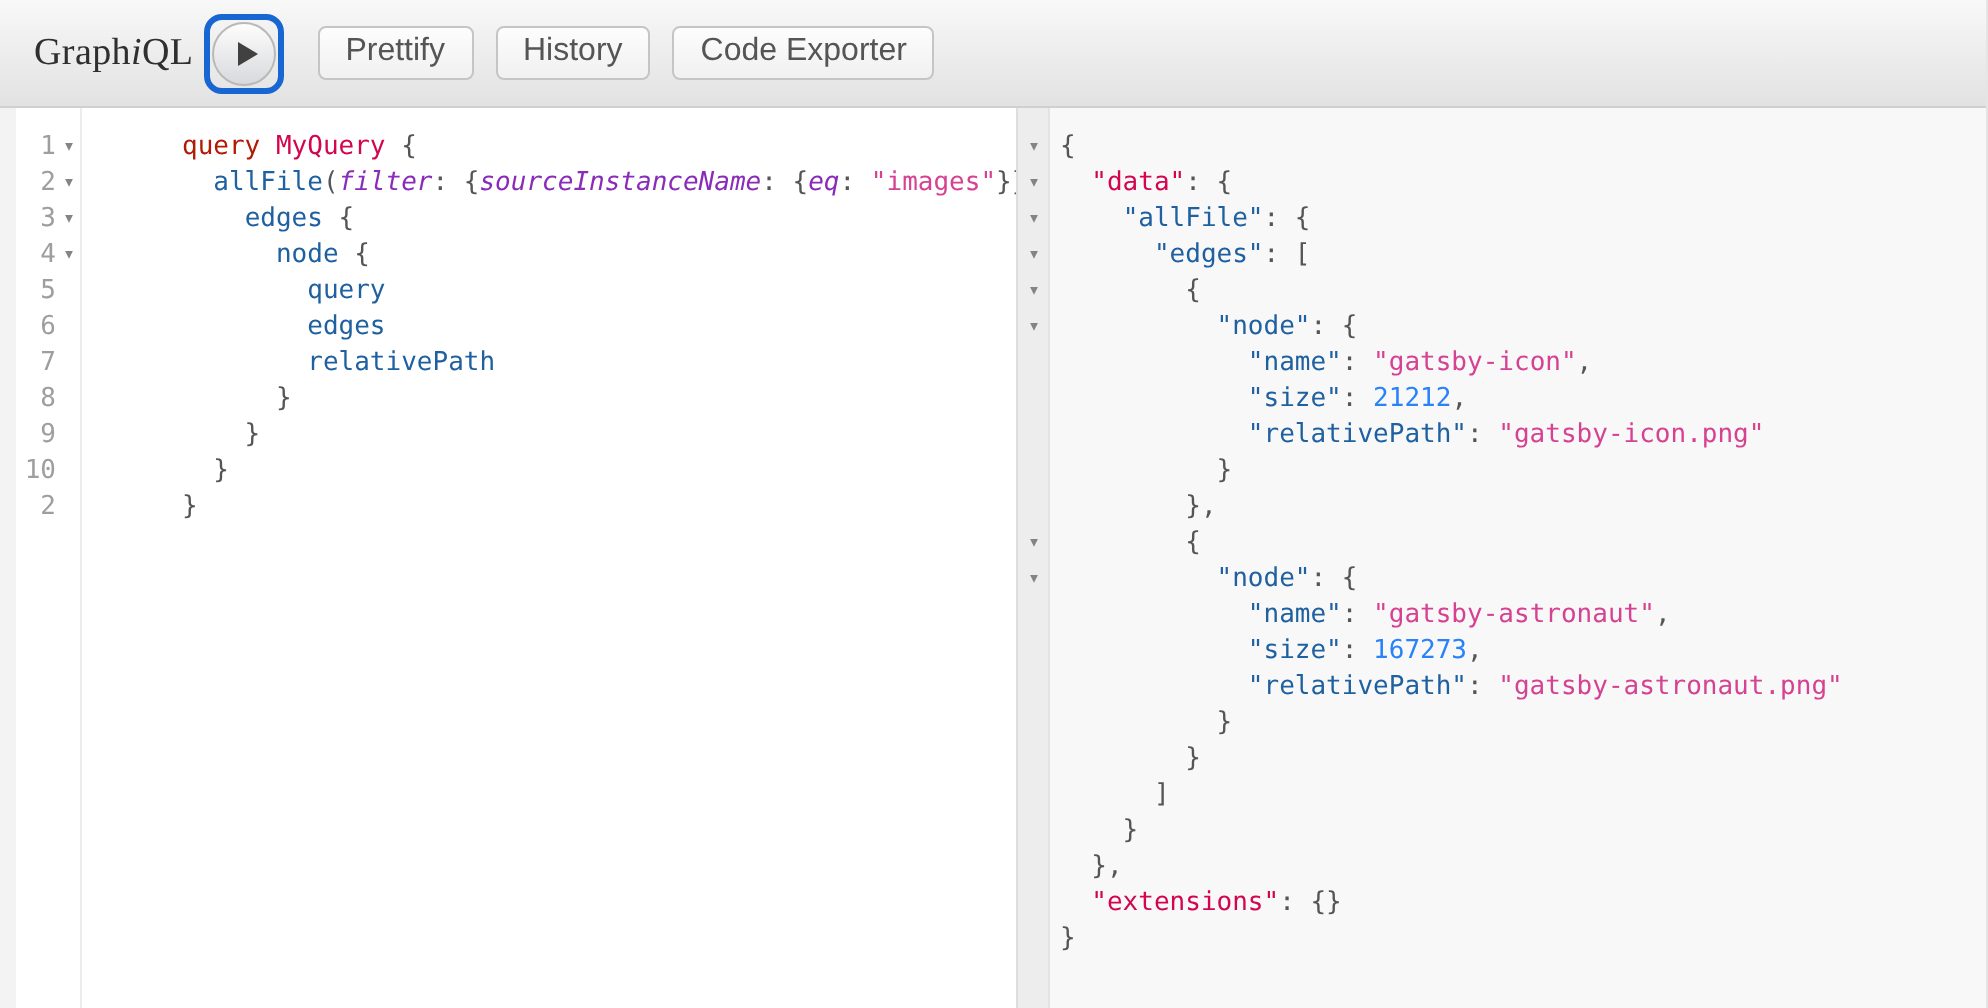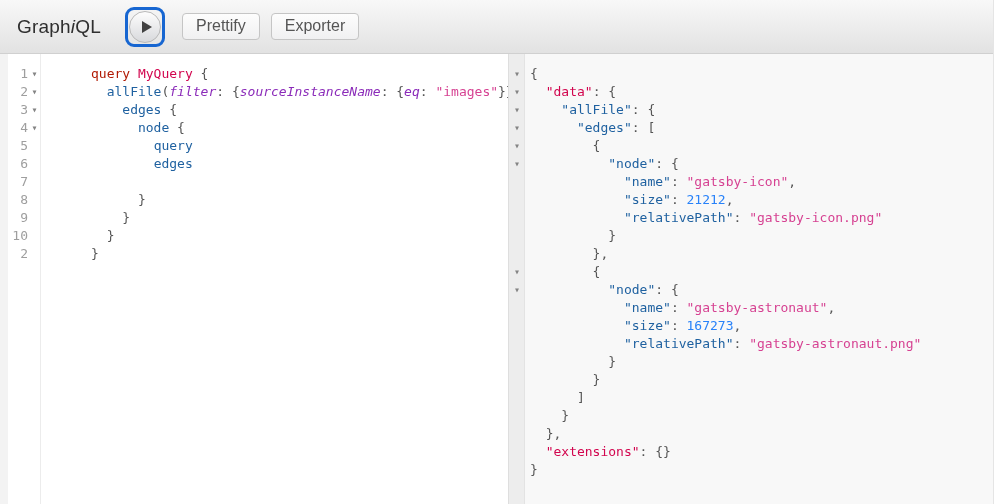--- a/index.html
+++ b/index.html
@@ -9,21 +9,21 @@
   .app { width:994px; height:504px; display:flex; flex-direction:column; border-right:1px solid #e5e5e5; }
 
   
   .topbar {
     height:54px; flex:0 0 54px;
     display:flex; align-items:center;
     padding:0 14px 0 17px;
     background:linear-gradient(#f8f8f8, #e2e2e2);
     border-bottom:1px solid #d0d0d0;
   }
-  .logo { font-size:19px; color:#2f2f2f; letter-spacing:0.2px; margin-right:24px; }
+  .logo { font-size:19px; color:#2f2f2f; letter-spacing:0.2px; margin-right:5px;font-family:Liberation Serif, serif; }
   .logo em { font-style:italic; }
 
   .execute-ring {
     width:40px; height:40px; border:3px solid #1766d1; border-radius:9px;
     display:flex; align-items:center; justify-content:center;
     margin-right:17px; background:transparent; cursor:pointer;
   }
   .execute-btn {
     width:32px; height:32px; border-radius:50%;
     background:linear-gradient(#fdfdfd, #d8d9dc);
@@ -87,21 +87,22 @@
     <div class="logo"><span>Graph</span><em>i</em><span>QL</span></div>
 
     <div class="execute-ring">
       <div class="execute-btn">
         <div class="play-tri"></div>
       </div>
     </div>
 
     <div class="toolbar" id="toolbar">
         <button class="toolbar-button">Prettify</button>
-        <button class="toolbar-button">Exporter</button>
+        <button class="toolbar-button">History</button>
+        <button class="toolbar-button">Code Exporter</button>
       </div>
   </div>
 
   <div class="workspace">
 
     <div class="query-pane">
       <div class="query-strip"></div>
       <div class="query-gutter-border"></div>
       <div class="query-lines" id="query-lines">
           <div class="qline">
@@ -137,20 +138,21 @@
           <div class="qline">
             <span class="spacer"></span>
             <span class="ln">6</span>
             <span class="fold-cell"></span>
             <span class="code"><span class="tk-p">        </span><span class="tk-prop">edges</span></span>
           </div>
           <div class="qline">
             <span class="spacer"></span>
             <span class="ln">7</span>
             <span class="fold-cell"></span>
+            <span class="code"><span class="tk-p">        </span><span class="tk-prop">relativePath</span></span>
           </div>
           <div class="qline">
             <span class="spacer"></span>
             <span class="ln">8</span>
             <span class="fold-cell"></span>
             <span class="code"><span class="tk-p">      }</span></span>
           </div>
           <div class="qline">
             <span class="spacer"></span>
             <span class="ln">9</span>

